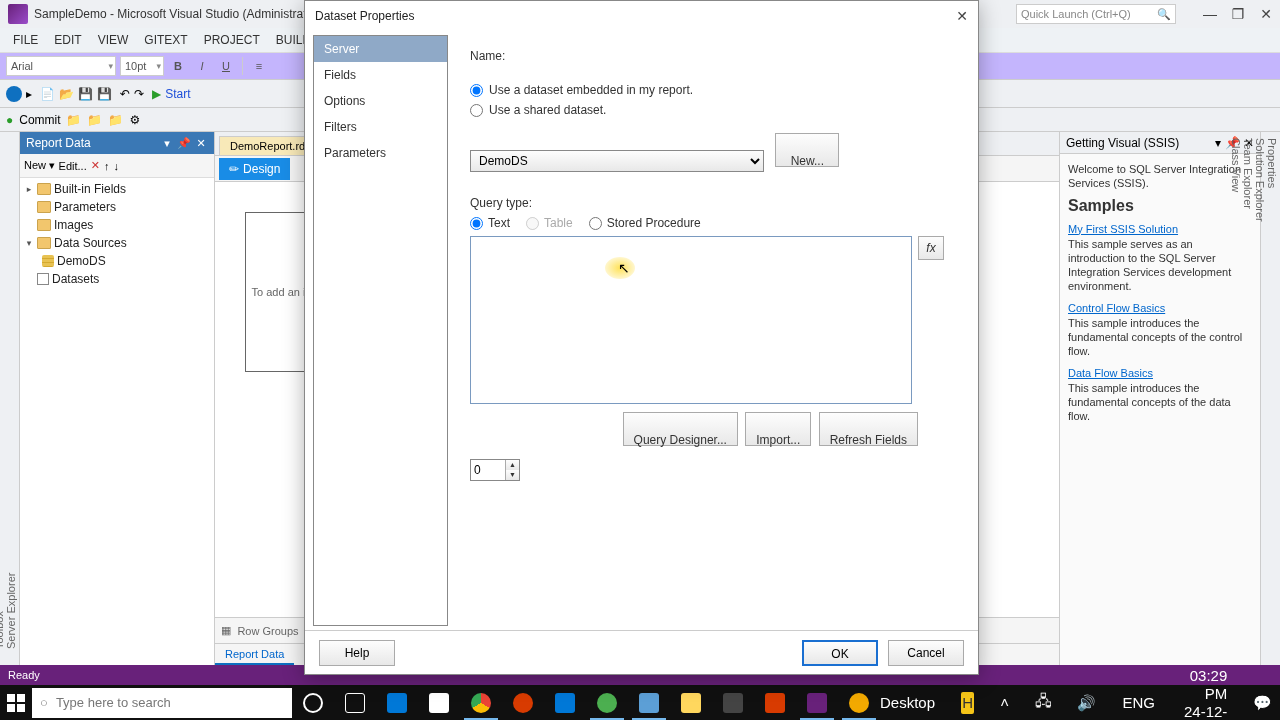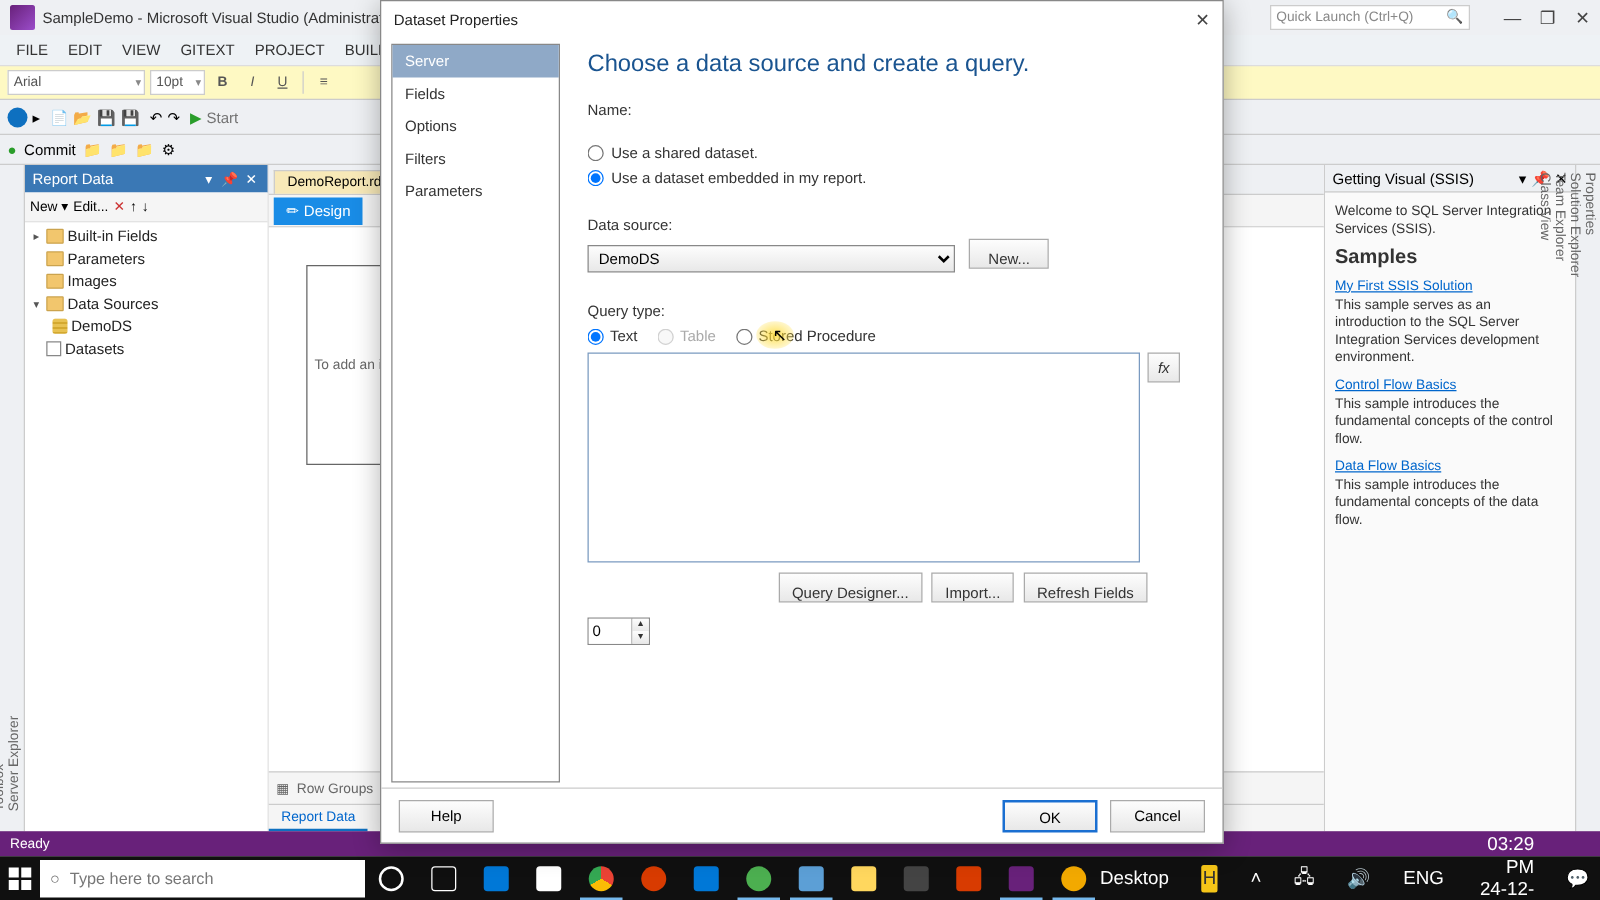--- a/index.html
+++ b/index.html
@@ -7,28 +7,28 @@
 .mainwin { position: absolute; left: 0; top: 0; width: 1280px; height: 685px; background: #eef2f5; }
 .titlebar { height: 28px; display: flex; align-items: center; background: #eef0f3; }
 .titlebar .vs-icon { width: 20px; height: 20px; margin: 0 6px 0 8px; background: linear-gradient(135deg,#68217a,#9b4dca); border-radius: 2px; }
 .titlebar .title { flex: 1; font-size: 12px; color: #333; }
 .titlebar .search { width: 160px; height: 20px; border: 1px solid #ccc; background: #fff; padding: 0 4px; color: #888; font-size: 11px; line-height: 18px; margin-right: 20px; }
 .titlebar .search .mag { float: right; color: #888; }
 .winctl { display: flex; }
 .winctl div { width: 28px; text-align: center; font-size: 14px; color: #444; }
 .menubar { height: 24px; display: flex; align-items: center; padding: 0 5px; font-size: 12px; color: #333; }
 .menubar span { padding: 3px 8px; }
-.toolbar { height: 28px; background: #fef9c3; border-top: 1px solid #ddd; border-bottom: 1px solid #ccc; display: flex; align-items: center; padding: 0 6px; gap: 4px; font-size: 12px; color: #555; }
+.toolbar { height: 28px; background: #c4b5fd; border-top: 1px solid #ddd; border-bottom: 1px solid #ccc; display: flex; align-items: center; padding: 0 6px; gap: 4px; font-size: 12px; color: #555; }
 .toolbar .sel { display: inline-block; border: 1px solid #ccc; background: #fff; height: 20px; padding: 0 14px 0 4px; line-height: 18px; font-size: 11px; position: relative; }
 .toolbar .sel::after { content: "▾"; position: absolute; right: 2px; top: 0; font-size: 9px; color: #888; }
 .toolbar .tbtn { width: 20px; height: 20px; display: inline-flex; align-items: center; justify-content: center; font-size: 11px; color: #555; }
 .toolbar .sep { width: 1px; height: 18px; background: #ccc; margin: 0 2px; }
 .toolbar2 { height: 28px; background: #eef0f3; border-bottom: 1px solid #ccc; display: flex; align-items: center; padding: 0 6px; gap: 4px; font-size: 12px; }
 .toolbar2 .circ { width: 16px; height: 16px; border-radius: 50%; background: #0e70c0; }
-.toolbar2 .start { color: #737373; } .toolbar2 .play { color: #2a9d2a; }
+.toolbar2 .start { color: #1d4ed8; } .toolbar2 .play { color: #2a9d2a; }
 .toolbar3 { height: 24px; background: #eef0f3; border-bottom: 1px solid #ccc; display: flex; align-items: center; padding: 0 6px; gap: 6px; font-size: 12px; }
 
 .layout { display: flex; height: calc(685px - 28px - 24px - 28px - 28px - 24px - 20px); }
 .leftstrip { width: 20px; background: #eef0f3; border-right: 1px solid #ccc; writing-mode: vertical-rl; text-orientation: mixed; font-size: 11px; color: #666; padding: 6px 2px; }
 .leftstrip div { margin-bottom: 10px; transform: rotate(180deg); }
 .leftpanel { width: 195px; background: #fafafa; border-right: 1px solid #ccc; display: flex; flex-direction: column; }
 .panelhdr { background: #3a78b5; color: #fff; height: 22px; display: flex; align-items: center; padding: 0 6px; font-size: 12px; }
 .panelhdr .spacer { flex: 1; }
 .panelhdr .pbtn { width: 14px; text-align: center; font-size: 11px; margin-left: 3px; }
 .paneltools { height: 24px; display: flex; align-items: center; padding: 0 4px; gap: 4px; border-bottom: 1px solid #ddd; background: #f5f5f5; font-size: 11px; }
@@ -71,21 +71,21 @@
 .dlg-nav { width: 135px; border: 1px solid #888; margin: 4px 0 4px 8px; background: #fff; }
 .dlg-nav div { padding: 6px 10px; font-size: 12px; color: #333; }
 .dlg-nav div.sel { background: #8fa9c7; color: #fff; }
 .dlg-content { flex: 1; padding: 10px 22px 10px 22px; font-size: 12px; color: #333; }
 .dlg-content h2 { font-size: 19px; font-weight: 400; color: #1a5490; margin-bottom: 18px; }
 .dlg-content label { display: block; margin: 8px 0 4px; font-size: 12px; }
 .dlg-content input[type=text] { width: 482px; height: 22px; border: 1px solid #7a9ac0; padding: 0 4px; font-size: 12px; }
 .dlg-content .radio { display: flex; align-items: center; gap: 6px; margin: 6px 0; font-size: 12px; }
 .dlg-content .radio input { margin: 0; }
 .dlg-content select { width: 294px; height: 22px; border: 1px solid #888; background: linear-gradient(#fdfdfd,#e8e8e8); font-size: 12px; padding: 0 4px; }
-.dlg-content .btn { display: inline-block; min-width: 64px; height: 24px; border: 1px solid #aaa; background: linear-gradient(#fdfdfd,#e8e8e8); font-size: 12px; padding: 4px 10px; line-height: 22px; text-align: center; cursor: pointer; }
+.dlg-content .btn { display: inline-block; min-width: 64px; height: 24px; border: 1px solid #aaa; background: linear-gradient(#fdfdfd,#e8e8e8); font-size: 12px; padding: 16px 10px; line-height: 22px; text-align: center; cursor: pointer; }
 .dlg-content .qtype { display: flex; gap: 16px; align-items: center; margin: 6px 0; }
 .dlg-content .qtype label { margin: 0; display: flex; align-items: center; gap: 5px; }
 .dlg-content .qtype .disabled { color: #aaa; }
 .dlg-content textarea { width: 442px; height: 168px; border: 1px solid #7a9ac0; resize: none; font-size: 12px; }
 .dlg-content .fxbtn { width: 26px; height: 24px; border: 1px solid #aaa; background: linear-gradient(#fdfdfd,#e8e8e8); font-style: italic; font-size: 12px; text-align: center; line-height: 22px; vertical-align: top; display: inline-block; margin-left: 6px; }
 .dlg-content .qbtns { text-align: right; width: 448px; margin-top: 8px; }
 .dlg-content .qbtns .btn { margin-left: 4px; }
 .dlg-content .spinner { width: 50px; height: 22px; border: 1px solid #888; display: inline-flex; }
 .dlg-content .spinner input { border: none; width: 34px; padding: 0 3px; font-size: 12px; }
 .dlg-content .spinner .sp { width: 14px; border-left: 1px solid #aaa; display: flex; flex-direction: column; }
@@ -307,36 +307,34 @@
   </div>
   <div class="dlg-body">
     <div class="dlg-nav">
       <div class="sel">Server</div>
       <div>Fields</div>
       <div>Options</div>
       <div>Filters</div>
       <div>Parameters</div>
     </div>
     <div class="dlg-content">
-      <h2>Choose a data source and create a query.</h2>
 
       <label>Name:</label>
 
       <div style="height:10px"></div>
+      <div class="radio">
+          <input type="radio" checked="" style="">
+          <span>Use a dataset embedded in my report.</span>
+        </div>
       <div class="radio">
           <input type="radio" style="">
           <span>Use a shared dataset.</span>
         </div>
-      <div class="radio">
-          <input type="radio" checked="" style="">
-          <span>Use a dataset embedded in my report.</span>
-        </div>
 
       <div style="height:10px"></div>
-      <label>Data source:</label>
       <select><option>DemoDS</option></select>
       <span class="btn" style="margin-left:8px">New...</span>
 
       <div style="height:16px"></div>
       <label>Query type:</label>
       <div class="qtype">
         <label>
             <input type="radio" checked="" style="">
             <span>Text</span>
           </label>

